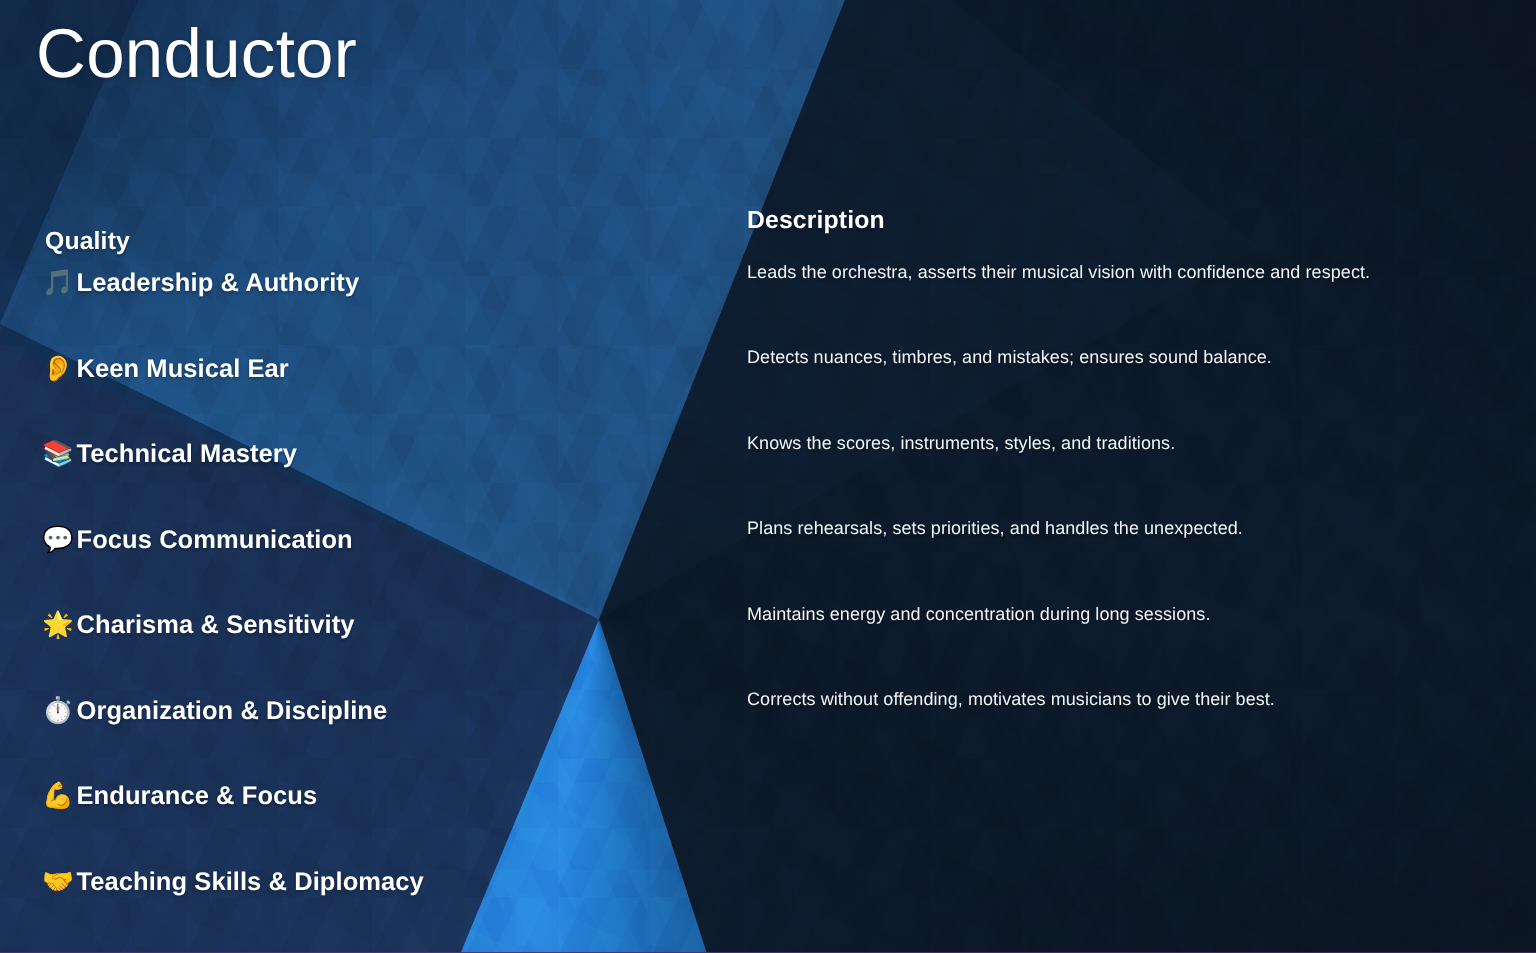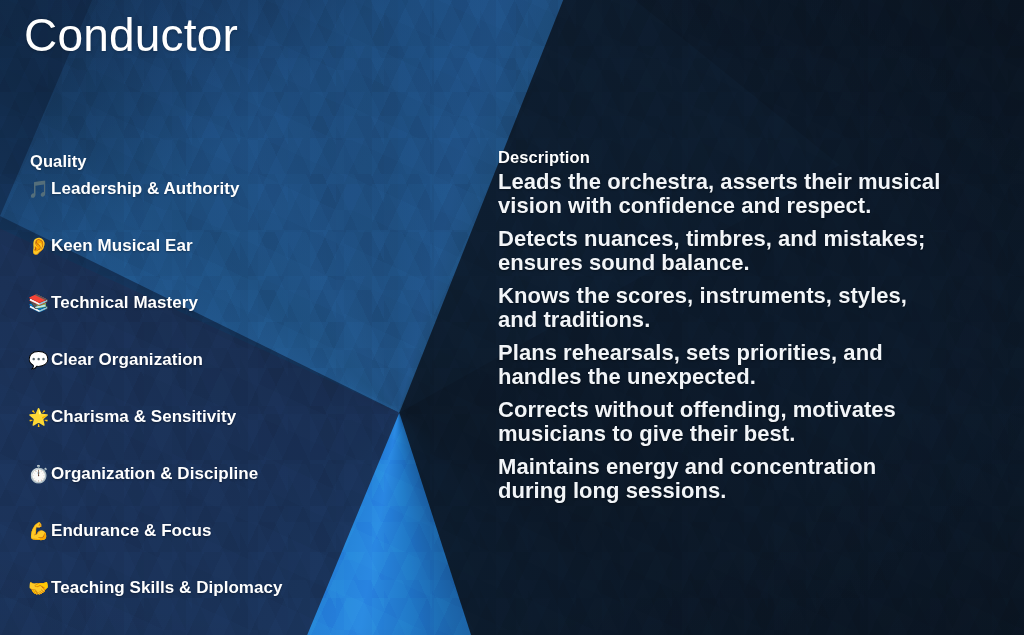--- a/index.html
+++ b/index.html
@@ -116,21 +116,21 @@
 
   .col-header {
     position: absolute;
     font-size: 16.5px;
     font-weight: 700;
     color: #ffffff;
     letter-spacing: 0.1px;
     text-shadow: 0 1px 2px rgba(0,0,0,0.30);
   }
   #header-quality { left: 30px; top: 152px; }
-  #header-description { left: 498px; top: 148px; }
+  #header-description { left: 498px; top: 138px; }
 
   
   #quality-column {
     position: absolute;
     left: 28px;
     top: 178px;
     width: 450px;
   }
   .quality-row {
     height: 57px;
@@ -159,22 +159,22 @@
   #description-column {
     position: absolute;
     left: 498px;
     top: 170px;
     width: 452px;
   }
   .description-row {
     height: 57px;
   }
   .description-text {
-    font-size: 22px;
-    font-weight: 700;
+    font-size: 12px;
+    font-weight: 400;
     line-height: 23.5px;
     color: #f2f5f8;
     letter-spacing: 0.05px;
     text-shadow: 0 1px 2px rgba(0,0,0,0.38);
   }
 </style>
 </head>
 <body>
 
 <div id="slide">
@@ -204,21 +204,21 @@
       <div class="quality-row">
         <span class="quality-emoji">👂</span>
         <span class="quality-label">Keen Musical Ear</span>
       </div>
       <div class="quality-row">
         <span class="quality-emoji">📚</span>
         <span class="quality-label">Technical Mastery</span>
       </div>
       <div class="quality-row">
         <span class="quality-emoji">💬</span>
-        <span class="quality-label">Clear Organization</span>
+        <span class="quality-label">Focus Communication</span>
       </div>
       <div class="quality-row">
         <span class="quality-emoji">🌟</span>
         <span class="quality-label">Charisma &amp; Sensitivity</span>
       </div>
       <div class="quality-row">
         <span class="quality-emoji">⏱️</span>
         <span class="quality-label">Organization &amp; Discipline</span>
       </div>
       <div class="quality-row">
@@ -238,21 +238,21 @@
       <div class="description-row">
         <div class="description-text">Detects nuances, timbres, and mistakes; ensures sound balance.</div>
       </div>
       <div class="description-row">
         <div class="description-text">Knows the scores, instruments, styles, and traditions.</div>
       </div>
       <div class="description-row">
         <div class="description-text">Plans rehearsals, sets priorities, and handles the unexpected.</div>
       </div>
       <div class="description-row">
+        <div class="description-text">Maintains energy and concentration during long sessions.</div>
+      </div>
+      <div class="description-row">
         <div class="description-text">Corrects without offending, motivates musicians to give their best.</div>
-      </div>
-      <div class="description-row">
-        <div class="description-text">Maintains energy and concentration during long sessions.</div>
       </div>
     </div>
 
   </div>
 </div>
 
 </body></html>

